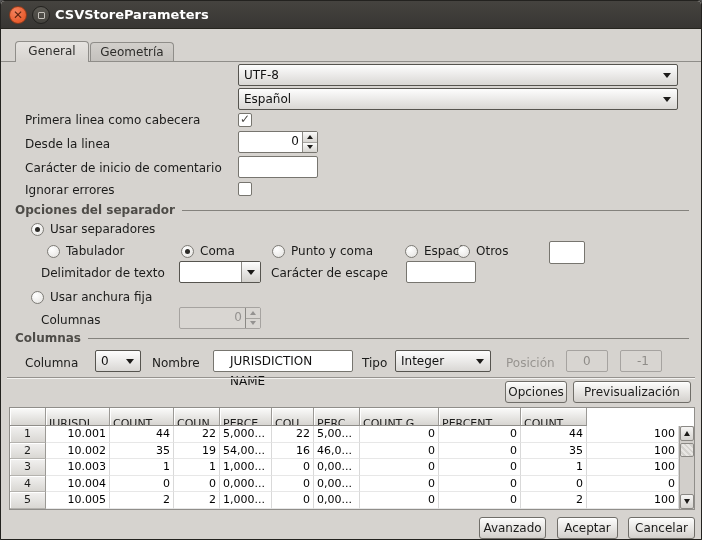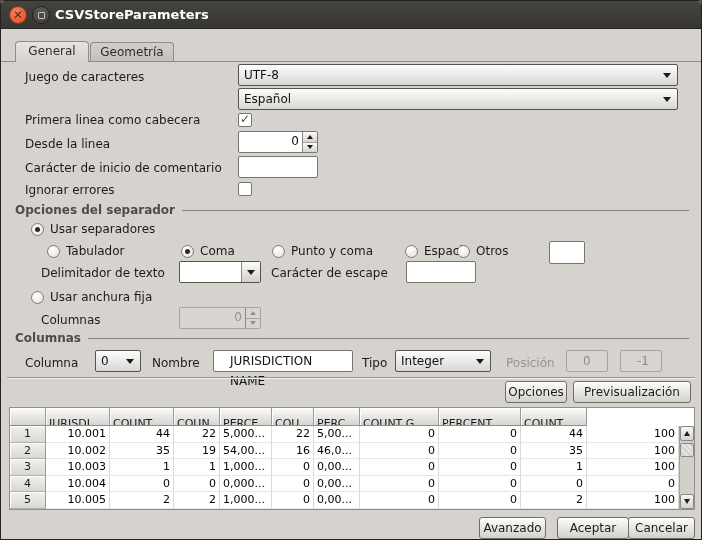--- a/index.html
+++ b/index.html
@@ -118,21 +118,20 @@
     <div class="tb-btn tb-max">
         <span class="sq"></span>
       </div>
     <div class="tb-title">CSVStoreParameters</div>
   </div>
 
   <div class="tab active" style="left:14px;width:74px;">General</div>
   <div class="tab inactive" style="left:89px;width:84px;">Geometría</div>
   <div class="panel-line"></div>
 
-  <div class="label" style="left:24px;top:69px;">Juego de caracteres</div>
   <div class="combo" style="left:237px;top:63px;width:440px;">
     <span>UTF-8</span>
     <span class="arr"></span>
   </div>
 
   <div class="combo" style="left:237px;top:87px;width:440px;">
     <span>Español</span>
     <span class="arr"></span>
   </div>
 
@@ -329,16 +328,16 @@
           <i class="u"></i>
         </div>
       <div class="sthumb"></div>
       <div class="sbtn dn">
           <i class="d"></i>
         </div>
     </div>
   </div>
 
   <div class="btn" style="left:478px;top:516px;width:67px;">Avanzado</div>
-  <div class="btn" style="left:556px;top:516px;width:72px;">Aceptar</div>
+  <div class="btn" style="left:556px;top:516px;width:61px;">Aceptar</div>
   <div class="btn" style="left:627px;top:516px;width:67px;">Cancelar</div>
 
 </div>
 
 </body></html>

